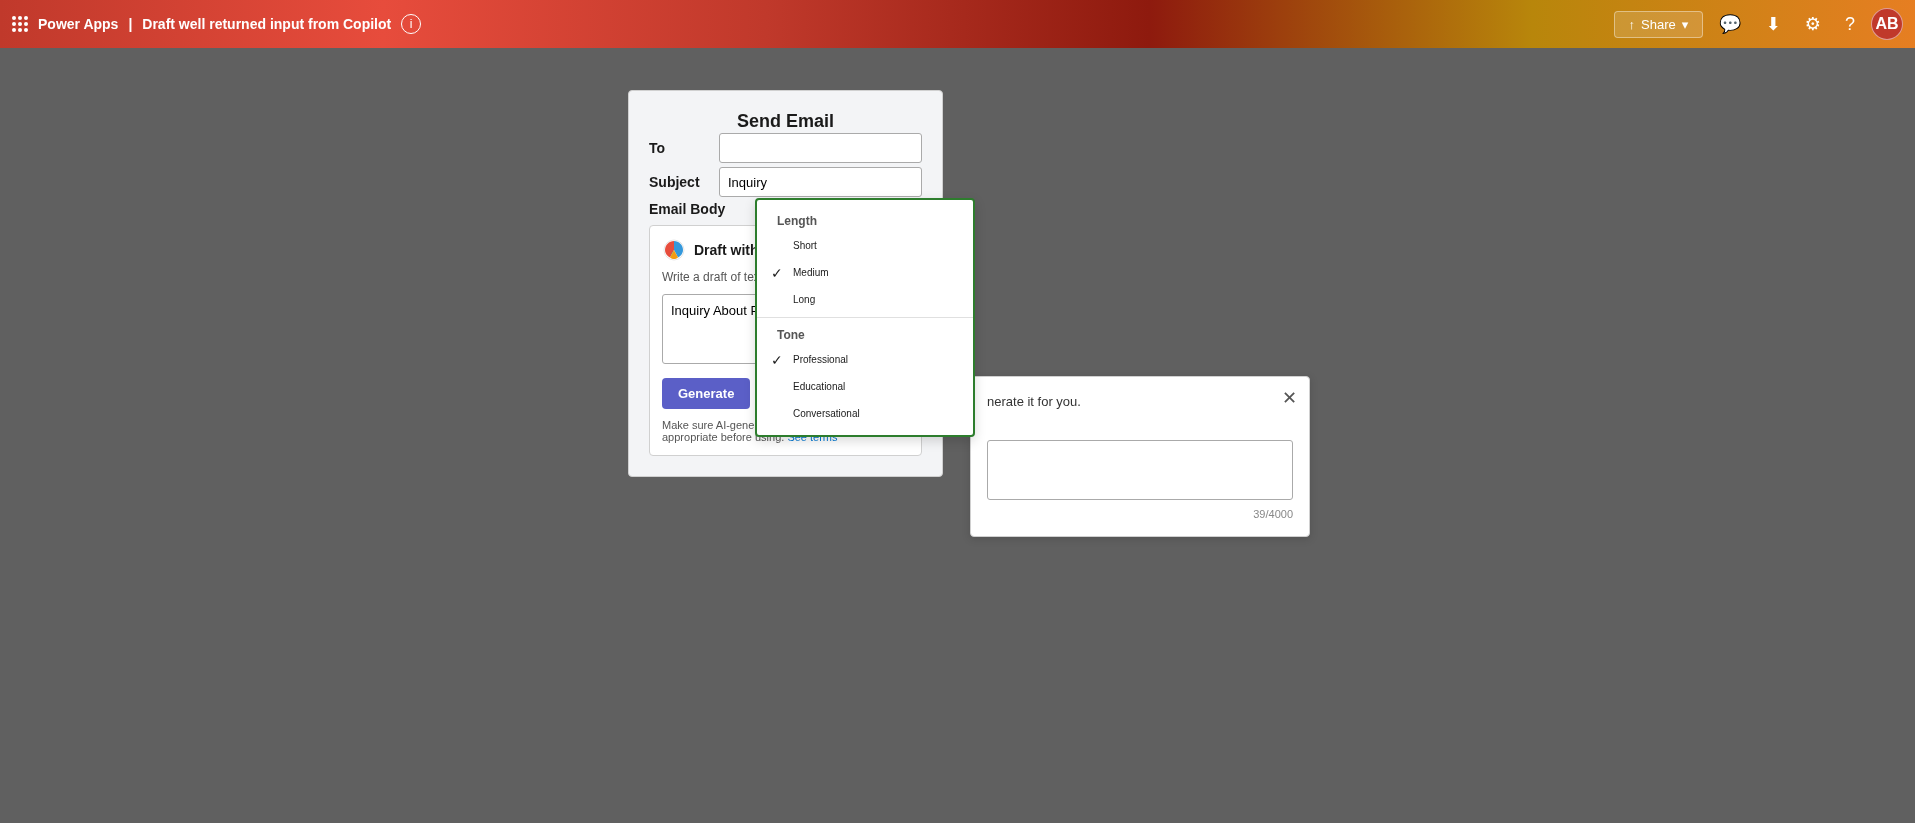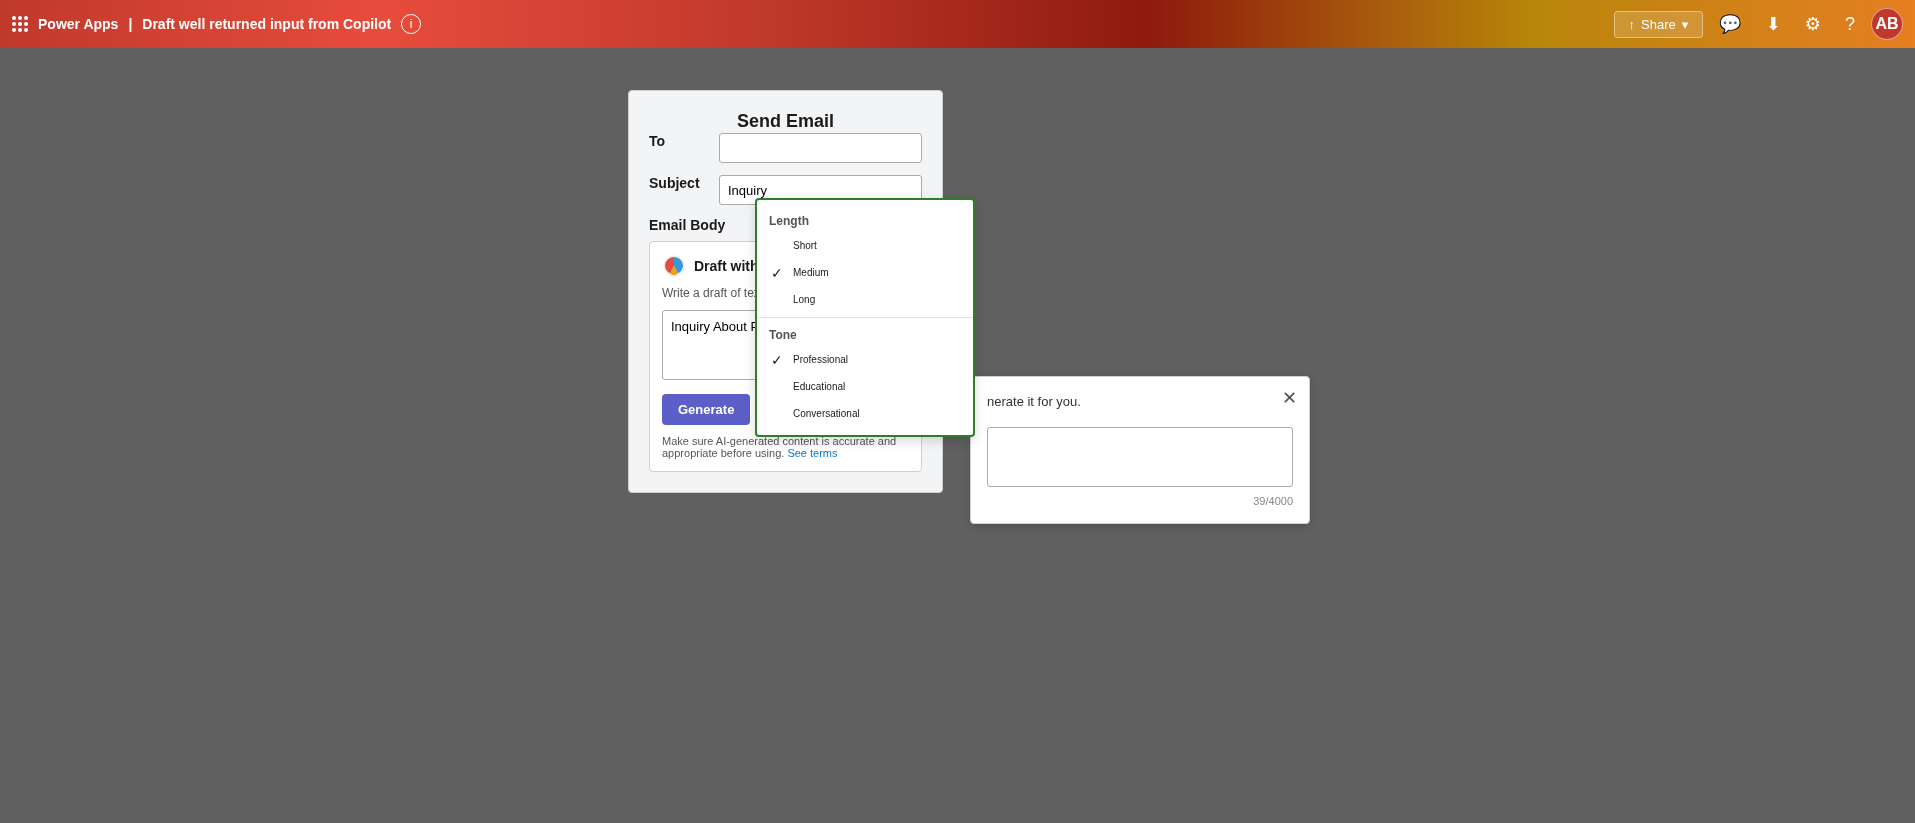--- a/index.html
+++ b/index.html
@@ -114,22 +114,22 @@
     }
     .panel-title {
       font-size: 18px;
       font-weight: 700;
       text-align: center;
       margin-bottom: 1px;
       color: #1a1a1a;
     }
     .form-row {
       display: flex;
-      align-items: flex-start;
-      margin-bottom: 12px;
+      align-items: center;
+      margin-bottom: 4px;
       gap: 10px;
     }
     .form-label {
       font-size: 14px;
       font-weight: 600;
       color: #1a1a1a;
       min-width: 60px;
     }
     .form-input {
       flex: 1;
@@ -252,21 +252,21 @@
       border: 2px solid #2d7d2d;
       border-radius: 4px;
       z-index: 20;
       padding: 8px 0;
       box-shadow: 0 4px 12px rgba(0,0,0,0.15);
     }
     .dropdown-section-label {
       font-size: 12px;
       font-weight: 600;
       color: #555;
-      padding: 6px 16px 4px 12px;
+      padding: 6px 16px 4px 20px;
     }
     .dropdown-item {
       padding: 8px 16px 8px 36px;
       font-size: 10px;
       color: #1a1a1a;
       cursor: pointer;
       position: relative;
       display: flex;
       align-items: center;
     }
@@ -302,21 +302,21 @@
       right: 12px;
       background: transparent;
       border: none;
       font-size: 18px;
       cursor: pointer;
       color: #555;
     }
     .copilot-dialog-desc {
       font-size: 13px;
       color: #333;
-      margin-bottom: 16px;
+      margin-bottom: 29px;
       line-height: 1.4;
     }
     .copilot-dialog-input {
       width: 100%;
       height: 60px;
       border: 1px solid #aaa;
       border-radius: 3px;
       padding: 8px;
       font-size: 13px;
       resize: none;

